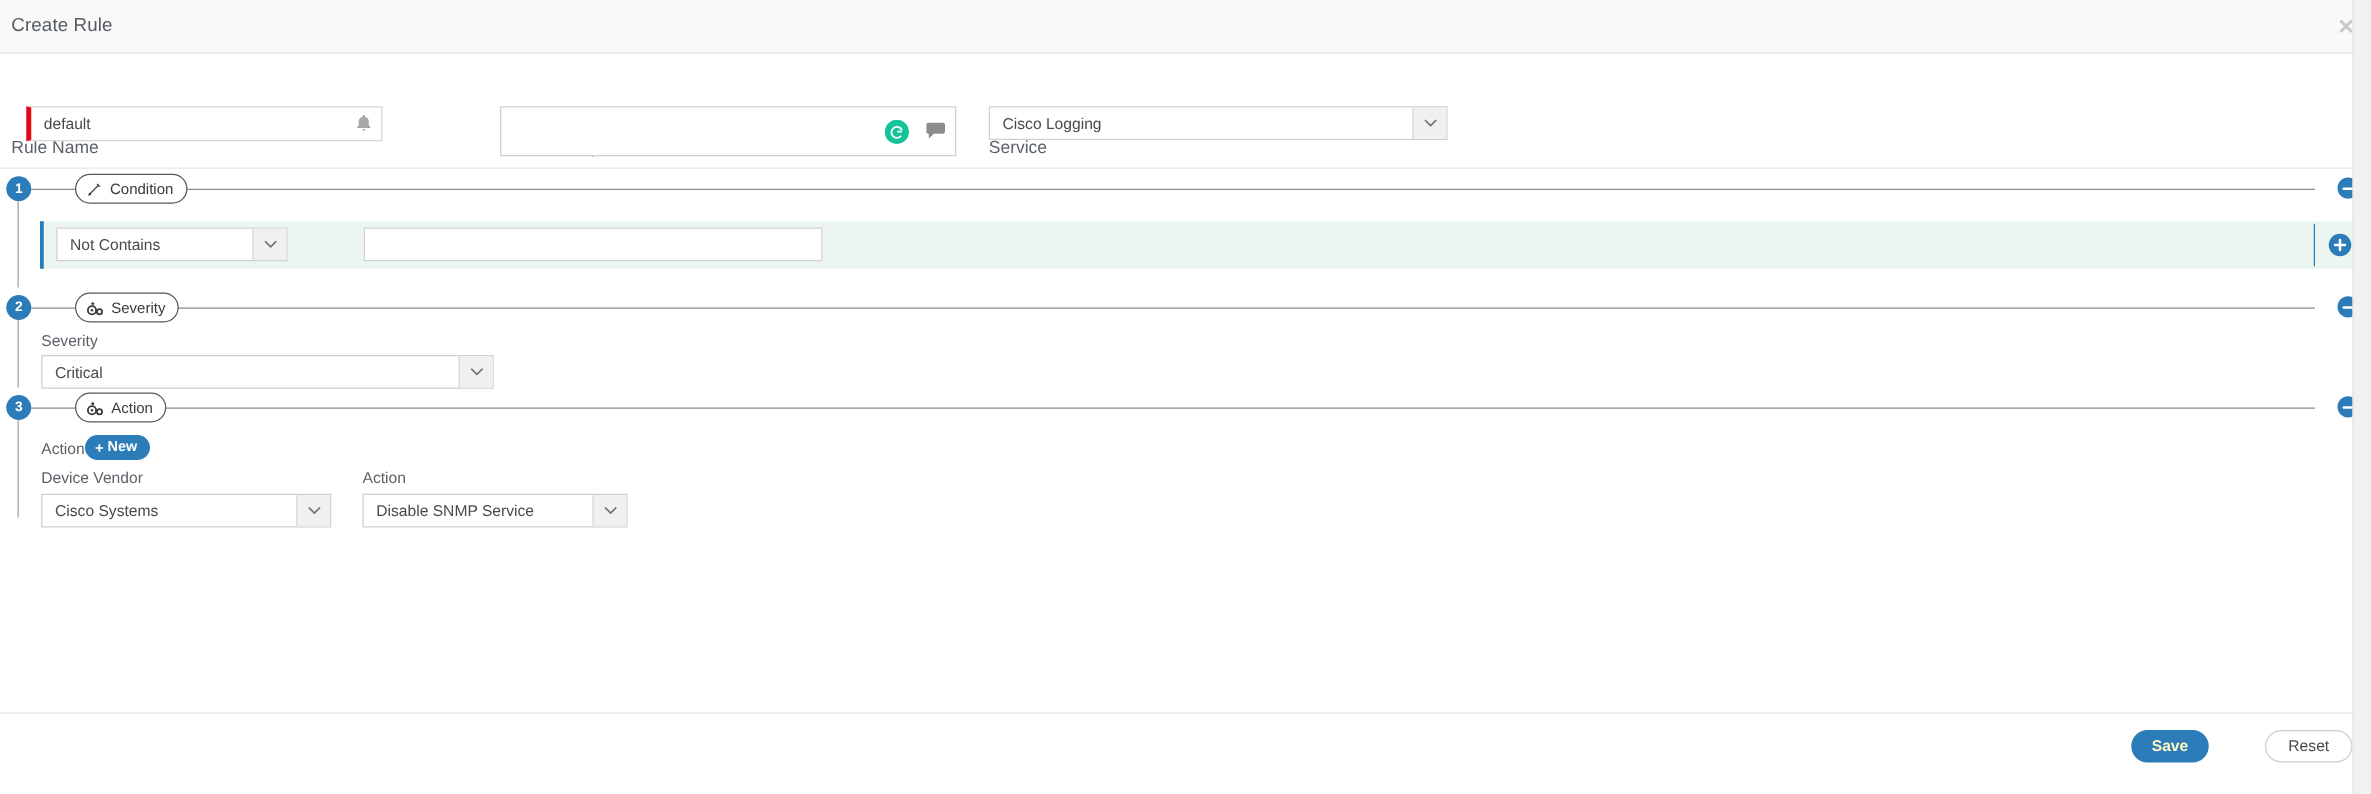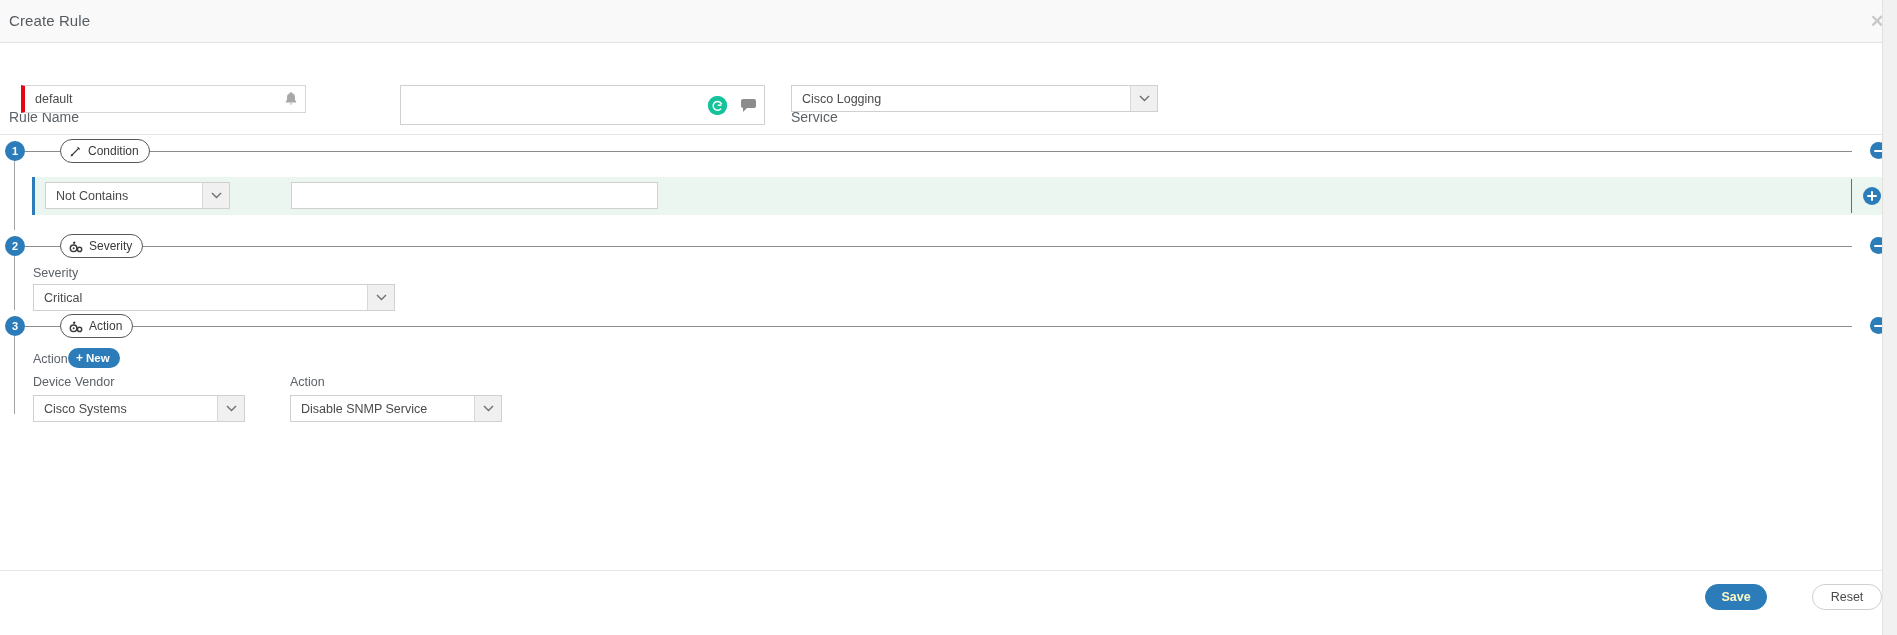--- a/index.html
+++ b/index.html
@@ -138,21 +138,21 @@
   .act-label { position: absolute; left: 33px; top: 4px; font-size: 12.5px; color: #5c6268; }
   .new-btn {
     position: absolute; left: 68px; top: 0; height: 20px;
     background: #2b7cb8; color: #fff; border: none; border-radius: 10px;
     font-size: 11.5px; font-weight: bold; padding: 0 10px 0 8px; cursor: pointer;
     display: inline-flex; align-items: center; font-family: "Liberation Sans", sans-serif;
   }
   .new-btn .pluschar { font-size: 12px; margin-right: 3px; font-weight: bold; }
 
   .dv-label { position: absolute; left: 33px; top: 27px; font-size: 12.5px; color: #5c6268; }
-  .dv-select { position: absolute; left: 33px; top: 47px; width: 212px; height: 27px; }
+  .dv-select { position: absolute; left: 33px; top: 47px; width: 232px; height: 27px; }
   .ac-label { position: absolute; left: 290px; top: 27px; font-size: 12.5px; color: #5c6268; }
   .ac-select { position: absolute; left: 290px; top: 47px; width: 212px; height: 27px; }
 
   
   .footer { position: absolute; left: 0; top: 570px; width: 1897px; height: 65px;
             background: #fff; border-top: 1px solid #e6e6e6; }
   .btn {
     position: absolute; top: 13px; height: 26px; border-radius: 13px;
     font-size: 12.5px; cursor: pointer; font-family: "Liberation Sans", sans-serif;
   }

